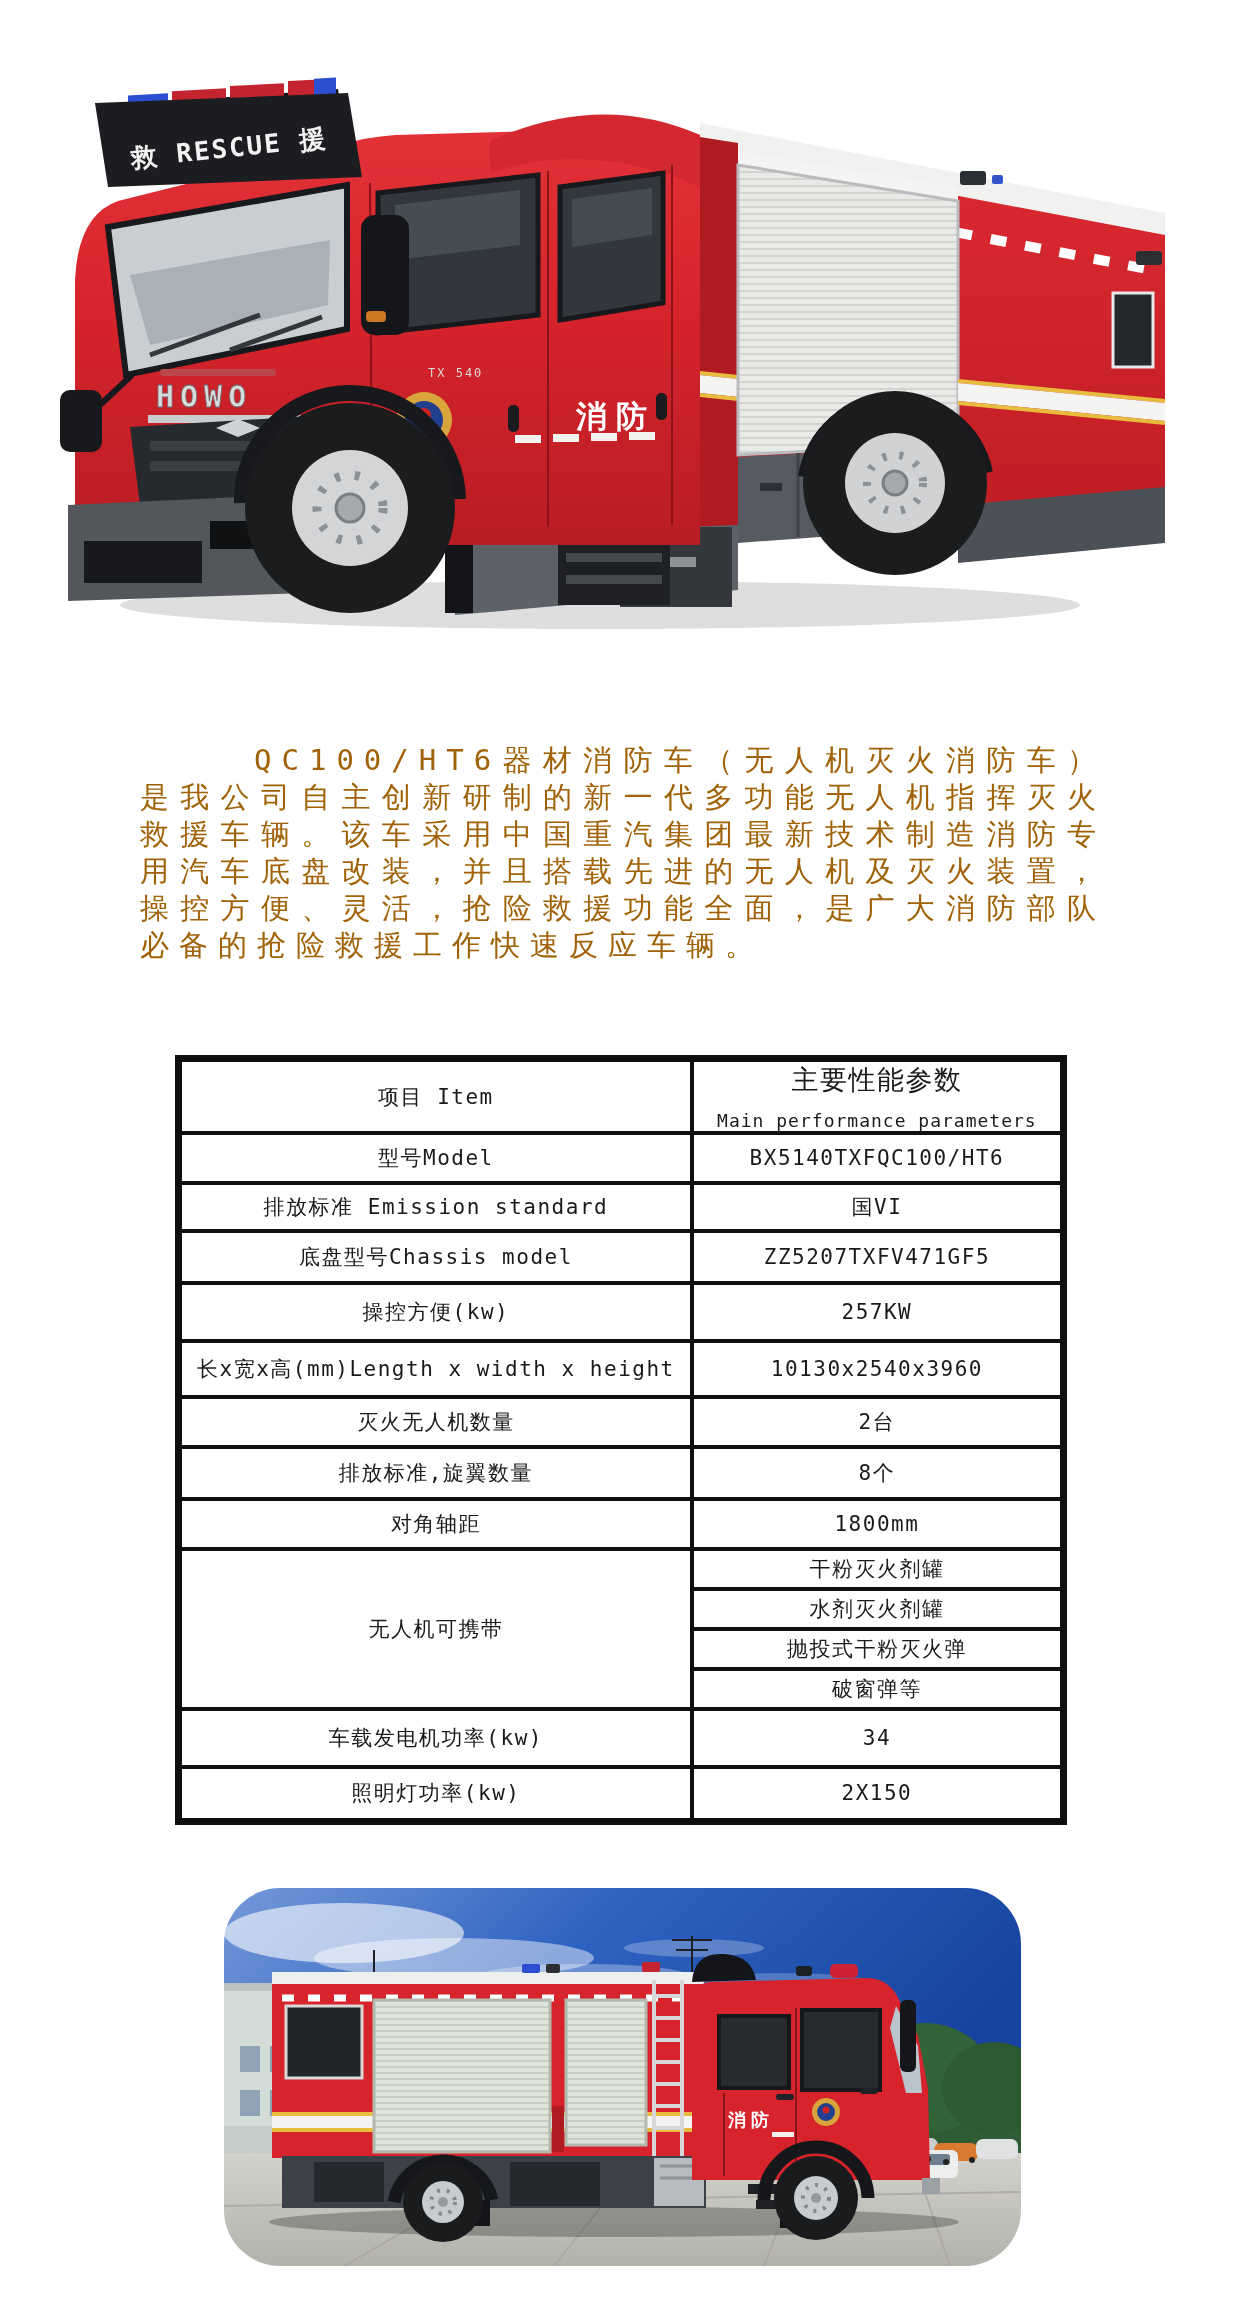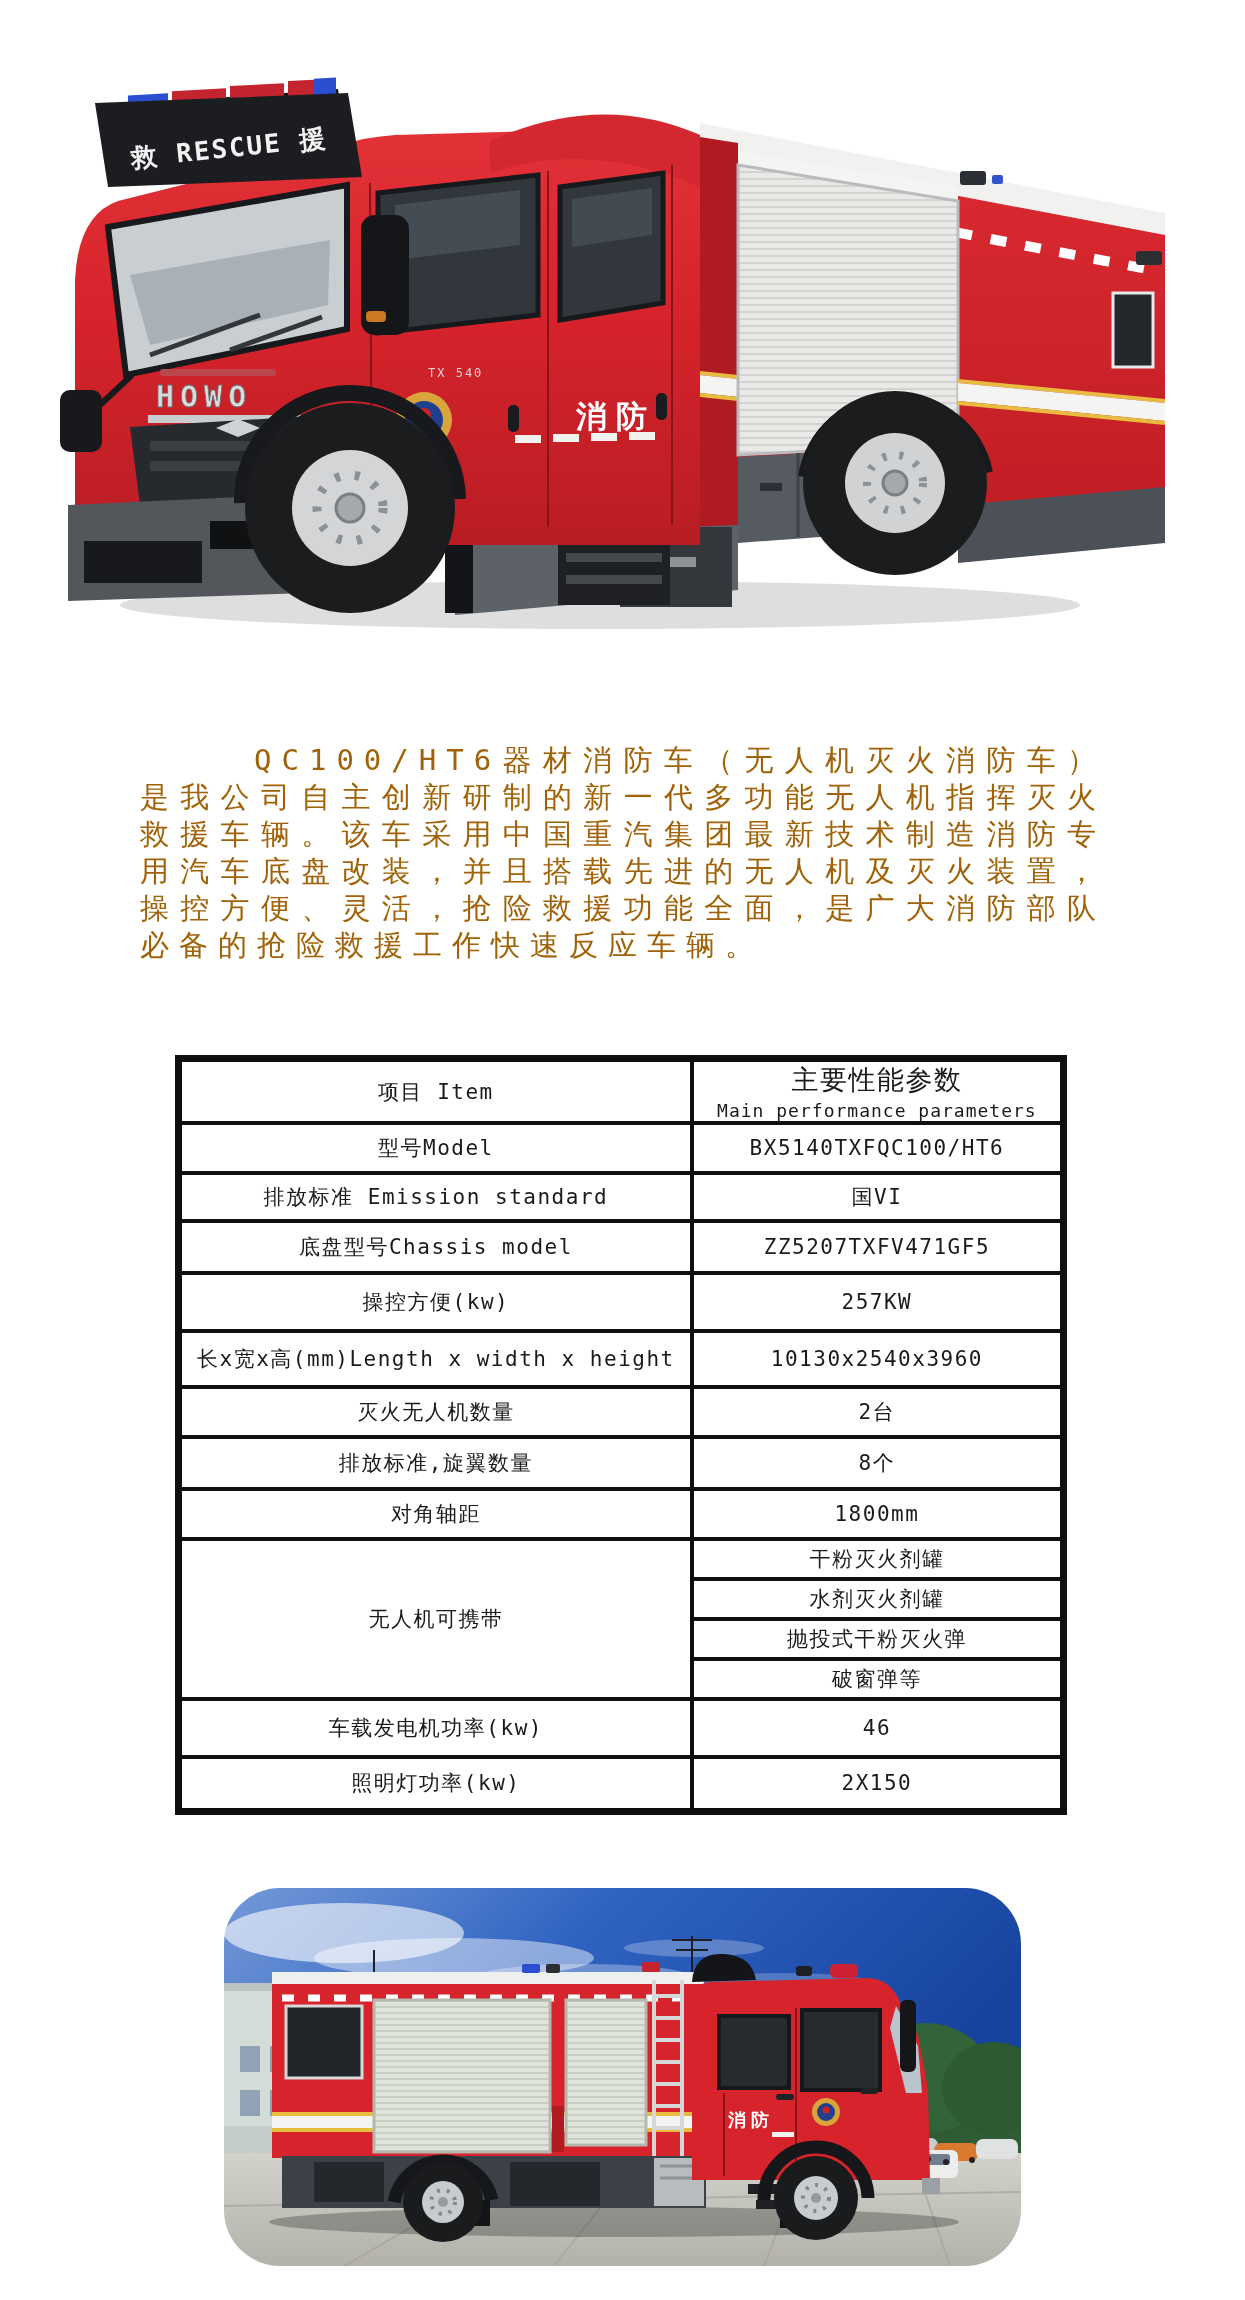--- a/index.html
+++ b/index.html
@@ -17,21 +17,21 @@
   .spec-wrap{position:absolute;left:175px;top:1055px;width:892px;border-radius:31px;}
   table.spec{
     width:100%;border-collapse:collapse;border:7px solid #0f0f0f;
     table-layout:fixed;
   }
   table.spec td{
     border:4px solid #0f0f0f;text-align:center;vertical-align:middle;
     font-size:21px;letter-spacing:1.5px;padding:0 4px;color:#1a1a1a;
     overflow:hidden;
   }
-  .hdr-en{font-size:18px;letter-spacing:1px;display:block;margin-top:2px;}
+  .hdr-en{font-size:18px;letter-spacing:1px;display:block;margin-top:12px;}
   .hdr-cn{display:block;font-size:27px;}
   .photo-bottom{
     position:absolute;left:224px;top:1888px;width:797px;height:378px;
     border-radius:56px;overflow:hidden;
   }
   svg{display:block;}
 </style>
 </head>
 <body>
 
@@ -255,21 +255,21 @@
     <td>水剂灭火剂罐</td>
   </tr>
   <tr style="height:40px">
     <td>抛投式干粉灭火弹</td>
   </tr>
   <tr style="height:40px">
     <td>破窗弹等</td>
   </tr>
   <tr style="height:58px">
     <td>车载发电机功率(kw)</td>
-    <td>46</td>
+    <td>34</td>
   </tr>
   <tr style="height:54px">
     <td>照明灯功率(kw)</td>
     <td>2X150</td>
   </tr>
 </tbody>
     </table>
 </div>
 
 <div class="photo-bottom">

